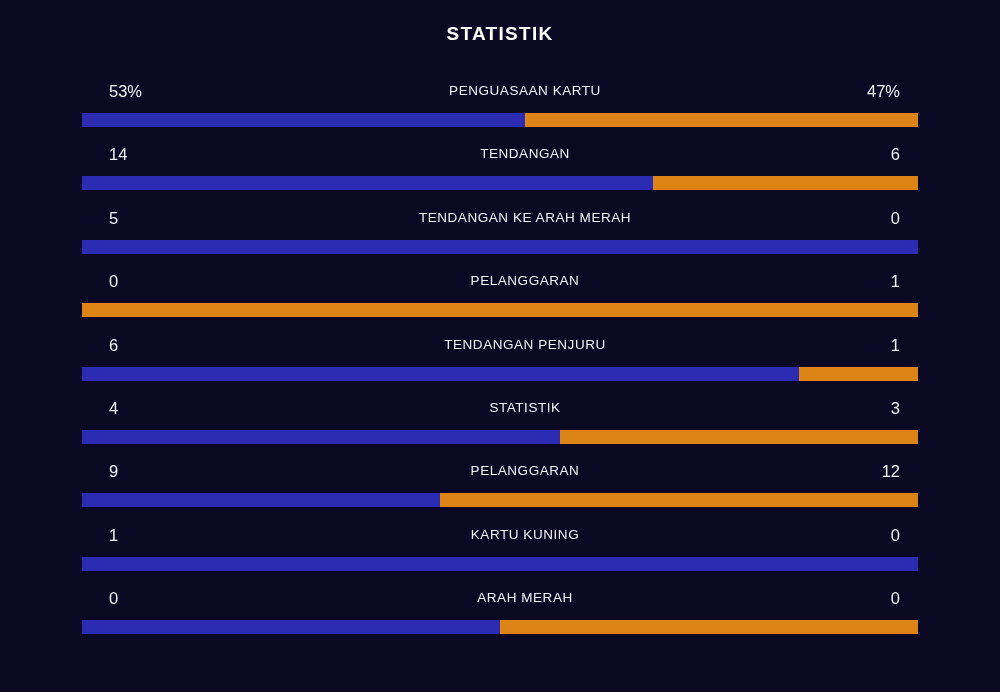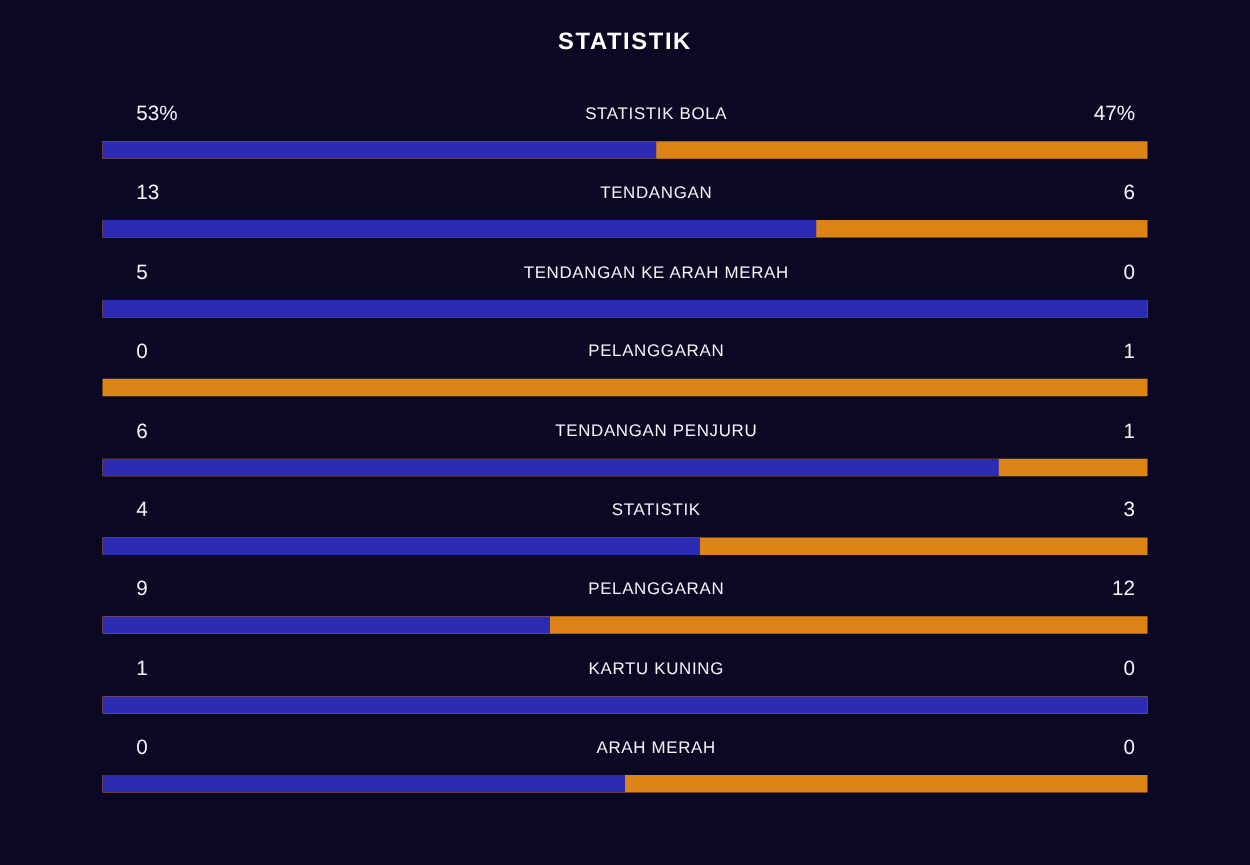--- a/index.html
+++ b/index.html
@@ -54,21 +54,21 @@
     font-size: 16.5px;
     line-height: 30px;
     white-space: nowrap;
     margin-left: 25px;
   }
   .value-left {
     left: 2px;
     text-align: left;
   }
   .value-right {
-    right: 10px;
+    right: 18px;
     text-align: right;
   }
   .stat-label {
     left: 0;
     width: 836px;
     text-align: center;
     font-size: 13.5px;
     letter-spacing: 0.55px;
   }
   .bar-track {
@@ -92,30 +92,30 @@
 <body>
 
 <div id="stats-panel">
 
   <div id="panel-title">STATISTIK</div>
 
   <div id="rows-container">
       <div class="stat-row">
         <div class="row-head">
           <div class="value-left">53%</div>
-          <div class="stat-label">STATISTIK BOLA</div>
+          <div class="stat-label">PENGUASAAN KARTU</div>
           <div class="value-right">47%</div>
         </div>
         <div class="bar-track" style="background: rgb(221, 132, 22);">
           <div class="bar-home" style="background: rgb(43, 43, 180); width: 53%;"></div>
         </div>
       </div>
       <div class="stat-row">
         <div class="row-head">
-          <div class="value-left">13</div>
+          <div class="value-left">14</div>
           <div class="stat-label">TENDANGAN</div>
           <div class="value-right">6</div>
         </div>
         <div class="bar-track" style="background: rgb(221, 132, 22);">
           <div class="bar-home" style="background: rgb(43, 43, 180); width: 68.3%;"></div>
         </div>
       </div>
       <div class="stat-row">
         <div class="row-head">
           <div class="value-left">5</div>

